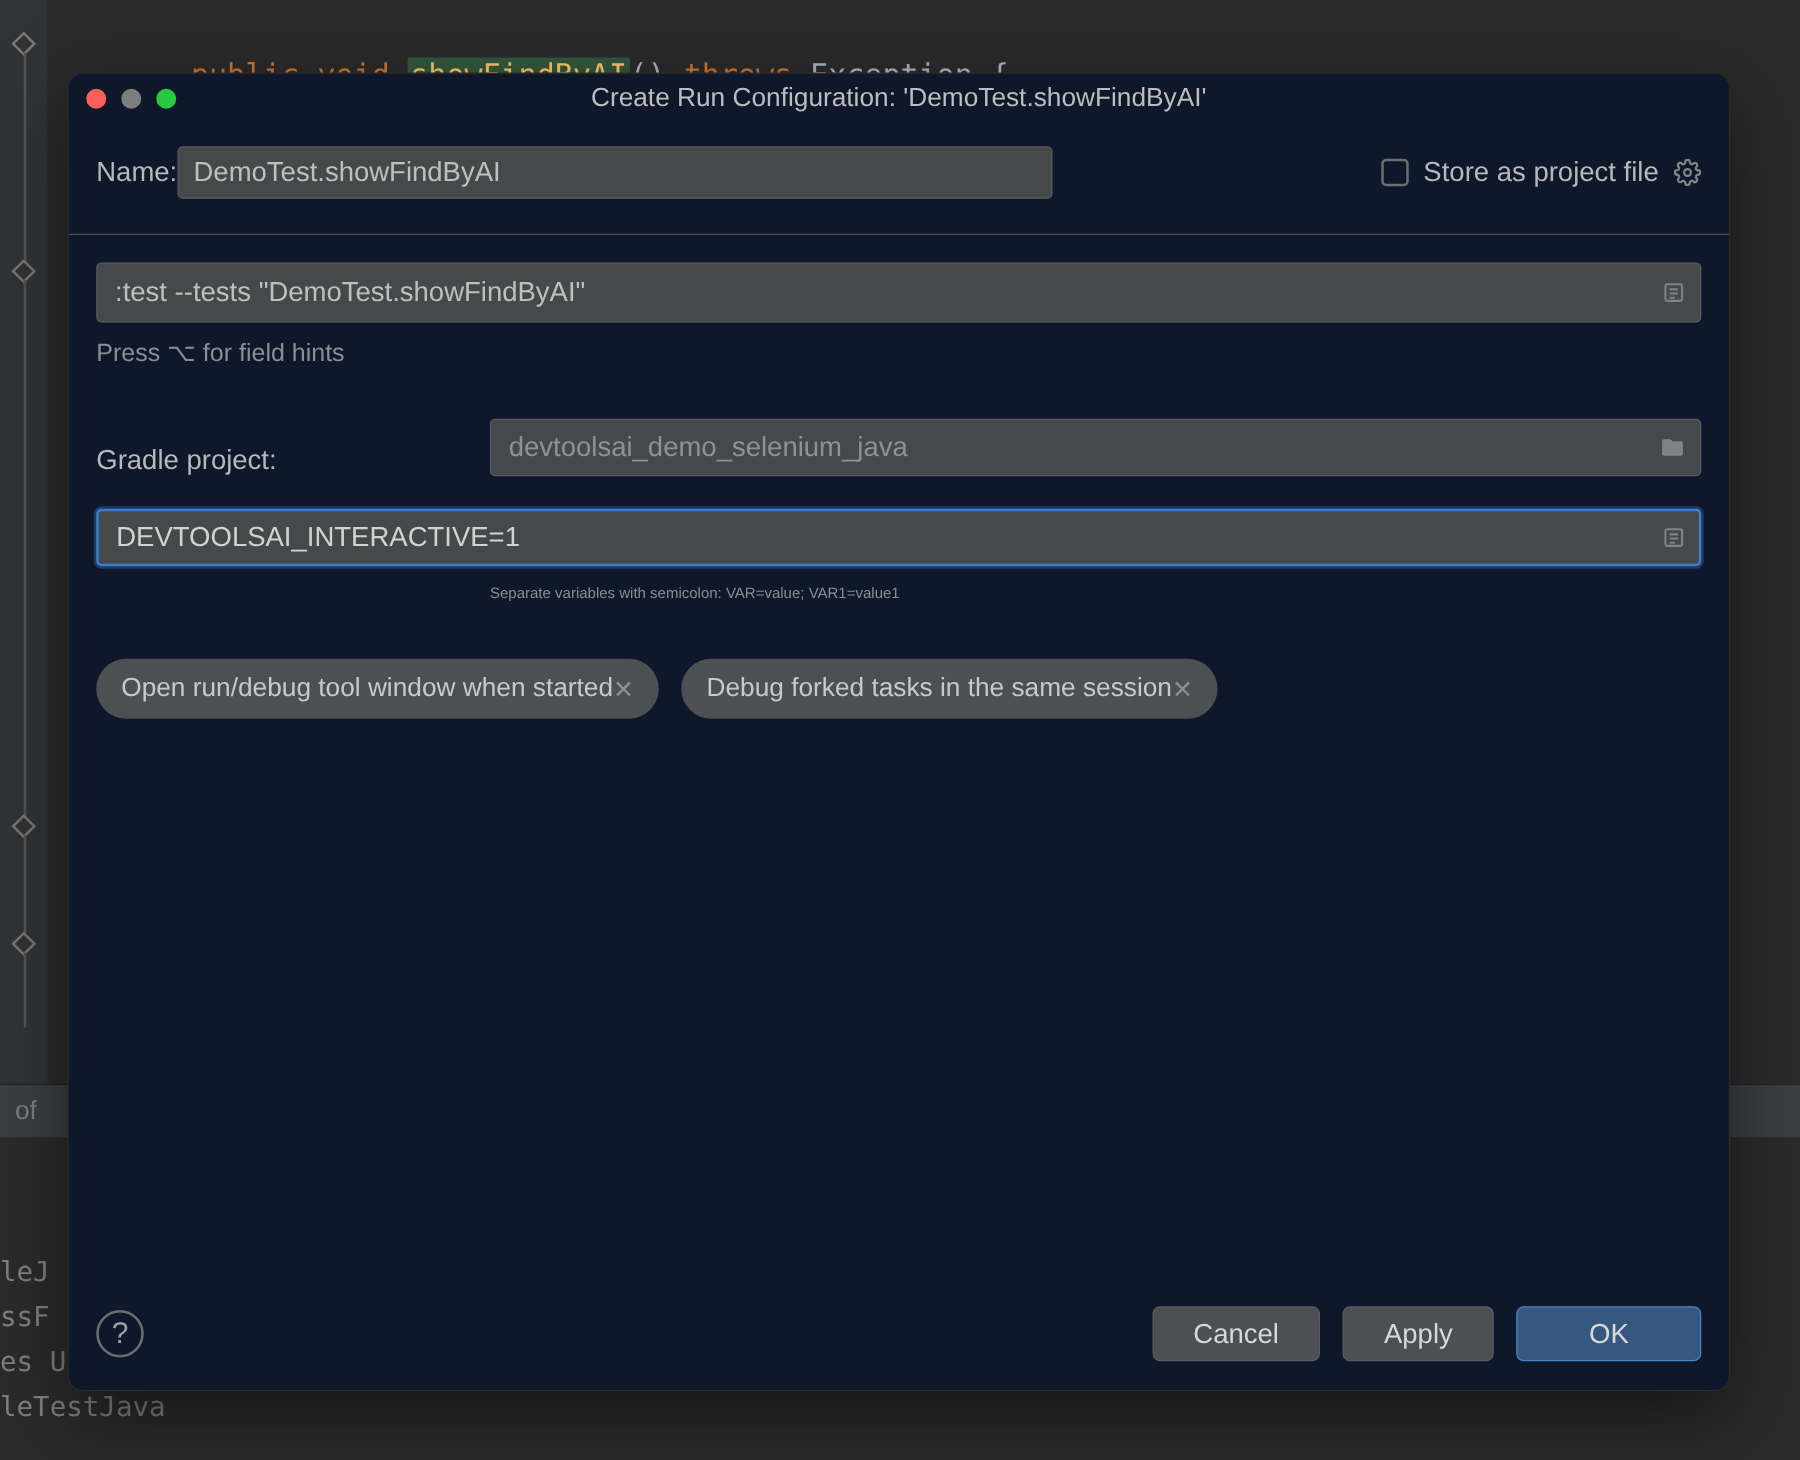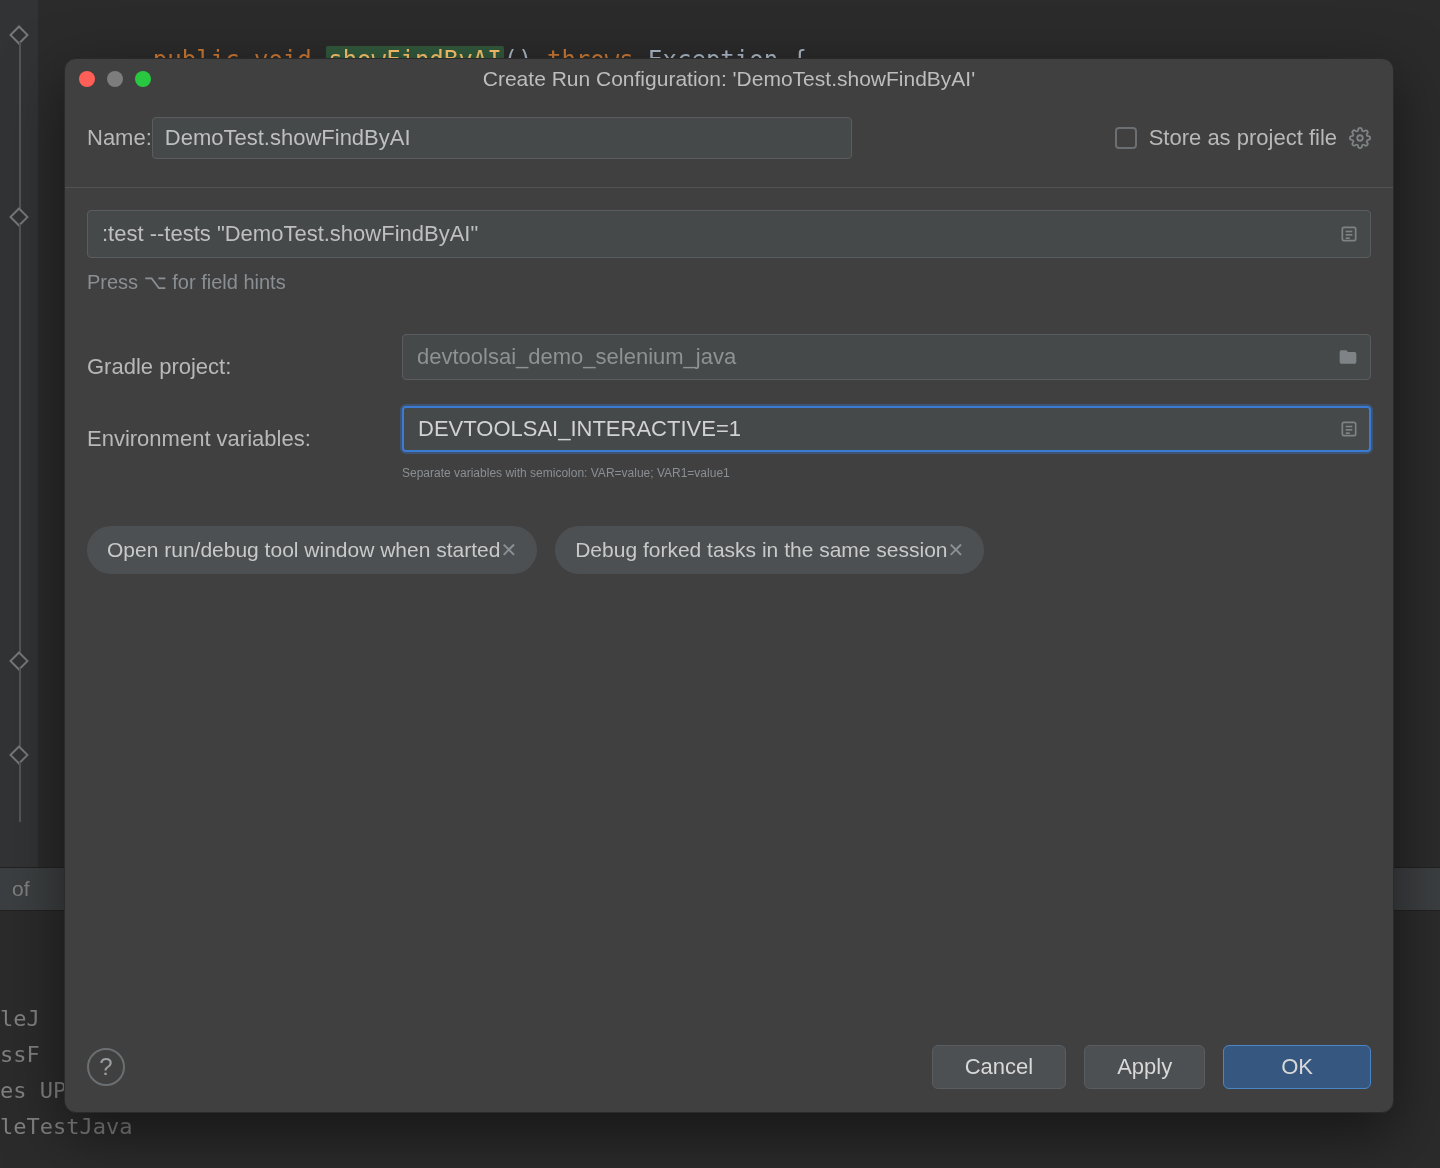--- a/index.html
+++ b/index.html
@@ -77,25 +77,25 @@
       font-size: 22px;
       color: #808080;
       padding-top: 90px;
       line-height: 36px;
     }
     .console-bg div { padding-left: 0; }
 
     
     .dialog {
       position: absolute;
-      left: 64px;
+      left: 54px;
       top: 58px;
       width: 1330px;
       height: 1055px;
-      background: #404040;
+      background: #0f172a;
       border: 1px solid #2a2a2a;
       border-radius: 12px;
       box-shadow: 0 20px 60px rgba(0,0,0,.5);
       display: flex;
       flex-direction: column;
     }
     .titlebar {
       height: 40px;
       display: flex;
       align-items: center;
@@ -337,21 +337,20 @@
         <input class="field-input" value="devtoolsai_demo_selenium_java" style="">
         <span class="folder-icon gp-suffix">
           <svg width="22" height="20" viewBox="0 0 24 24" fill="currentColor">
               <path d="M10 4H4a2 2 0 0 0-2 2v12a2 2 0 0 0 2 2h16a2 2 0 0 0 2-2V8a2 2 0 0 0-2-2h-8l-2-2z"></path>
             </svg>
         </span>
       </div>
     </div>
 
     <div class="field-row" style="margin-top:26px">
-      <span class="field-label">Environment variables:</span>
       <div class="field-input-wrap">
         <input class="field-input focused" value="DEVTOOLSAI_INTERACTIVE=1" style="">
         <span class="list-icon env-suffix">
           <svg width="20" height="20" viewBox="0 0 24 24" fill="none" stroke="currentColor" stroke-width="2">
               <rect x="4" y="4" width="16" height="16" rx="2"></rect>
               <line x1="8" y1="9" x2="16" y2="9"></line>
               <line x1="8" y1="13" x2="16" y2="13"></line>
               <line x1="8" y1="17" x2="13" y2="17"></line>
             </svg>
         </span>

